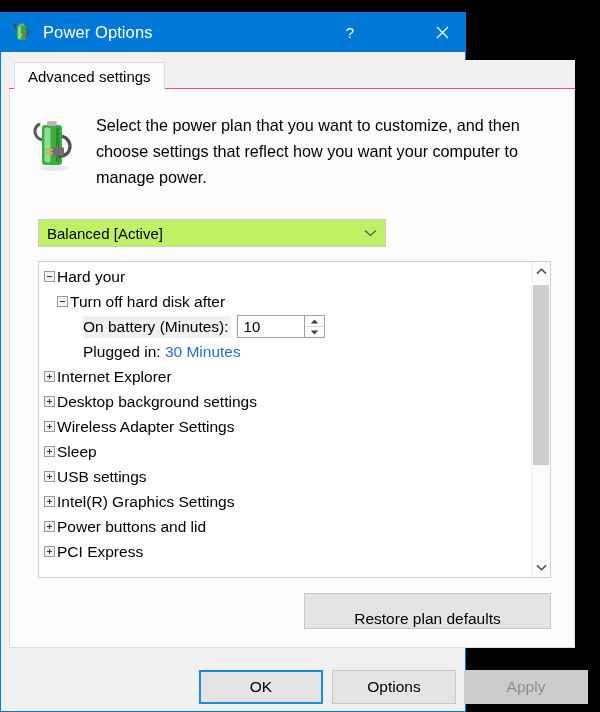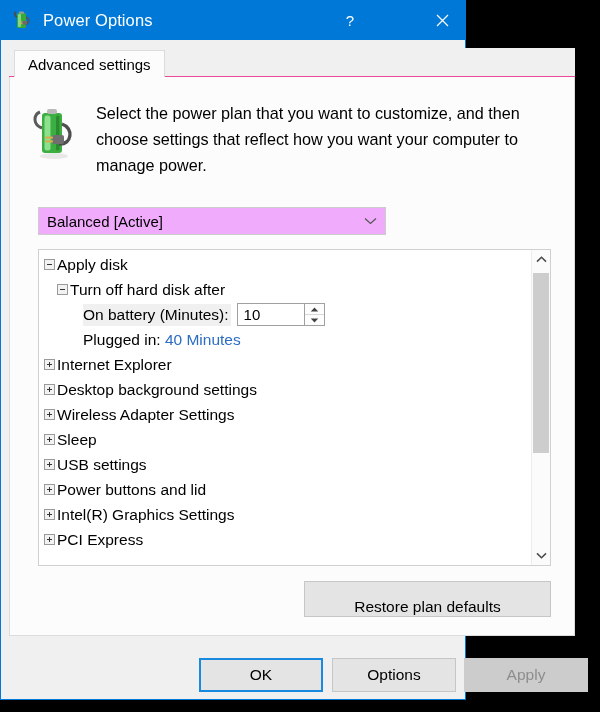--- a/index.html
+++ b/index.html
@@ -11,21 +11,21 @@
     width: 600px;
     height: 712px;
     overflow: hidden;
     font-family: "Liberation Sans", sans-serif;
   }
 
   
   #window {
     position: absolute;
     left: 0;
-    top: 0;
+    top: 12px;
     width: 466px;
     height: 700px;
     background: #f0f0f0;
     border: 1px solid #0078d7;
     border-top: none;
     box-sizing: border-box;
   }
 
   
   #titlebar {
@@ -127,21 +127,21 @@
     color: #000000;
   }
 
   
   #plan-combo {
     position: absolute;
     left: 28px;
     top: 130px;
     width: 348px;
     height: 28px;
-    background: #f0abfc;
+    background: #bef264;
     border: 1px solid #cccccc;
     box-sizing: border-box;
     display: flex;
     align-items: center;
     padding: 0 8px;
     font-size: 15px;
     color: #000000;
   }
   #plan-combo-value { flex: 1 1 auto; white-space: nowrap; }
   #plan-combo-arrow { flex: 0 0 auto; display: block; }
@@ -384,21 +384,21 @@
       <svg id="plan-combo-arrow" width="13" height="8" viewBox="0 0 13 8">
         <path d="M1 1.5 L6.5 6.5 L12 1.5" stroke="#555555" stroke-width="1.2" fill="none"></path>
       </svg>
     </div>
 
     <div id="treeview">
       <div id="tree-items">
 
         <div class="tree-row indent-1">
           <span class="expander"></span>
-          <span>Apply disk</span>
+          <span>Hard your</span>
         </div>
 
         <div class="tree-row indent-2">
           <span class="expander"></span>
           <span>Turn off hard disk after</span>
         </div>
 
         <div class="tree-row indent-3">
           <span class="label-shaded">On battery (Minutes):</span>
           <span class="spin-wrap">
@@ -414,21 +414,21 @@
                     <path d="M4.5 4.4 L0.8 0.6 L8.2 0.6 Z" fill="#404040"></path>
                   </svg>
               </span>
             </span>
           </span>
         </div>
 
         <div class="tree-row indent-3">
           <span>Plugged in:</span>
           <span>&nbsp;</span>
-          <span class="link-value">40 Minutes</span>
+          <span class="link-value">30 Minutes</span>
         </div>
 
         <div class="tree-row indent-1">
           <span class="expander plus"></span>
           <span>Internet Explorer</span>
         </div>
 
         <div class="tree-row indent-1">
           <span class="expander plus"></span>
           <span>Desktop background settings</span>
@@ -444,26 +444,26 @@
           <span>Sleep</span>
         </div>
 
         <div class="tree-row indent-1">
           <span class="expander plus"></span>
           <span>USB settings</span>
         </div>
 
         <div class="tree-row indent-1">
           <span class="expander plus"></span>
+          <span>Intel(R) Graphics Settings</span>
+        </div>
+
+        <div class="tree-row indent-1">
+          <span class="expander plus"></span>
           <span>Power buttons and lid</span>
-        </div>
-
-        <div class="tree-row indent-1">
-          <span class="expander plus"></span>
-          <span>Intel(R) Graphics Settings</span>
         </div>
 
         <div class="tree-row indent-1">
           <span class="expander plus"></span>
           <span>PCI Express</span>
         </div>
 
       </div>
 
       <div id="tree-scrollbar">

